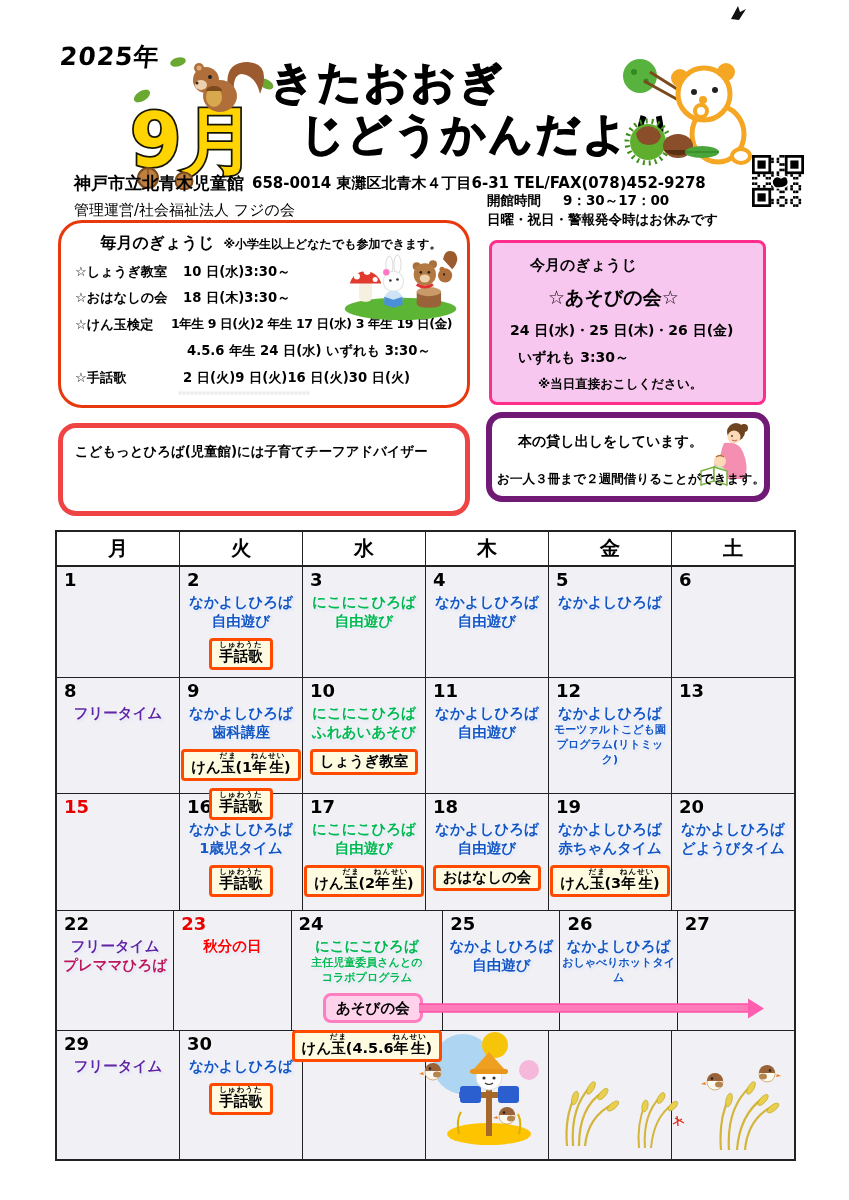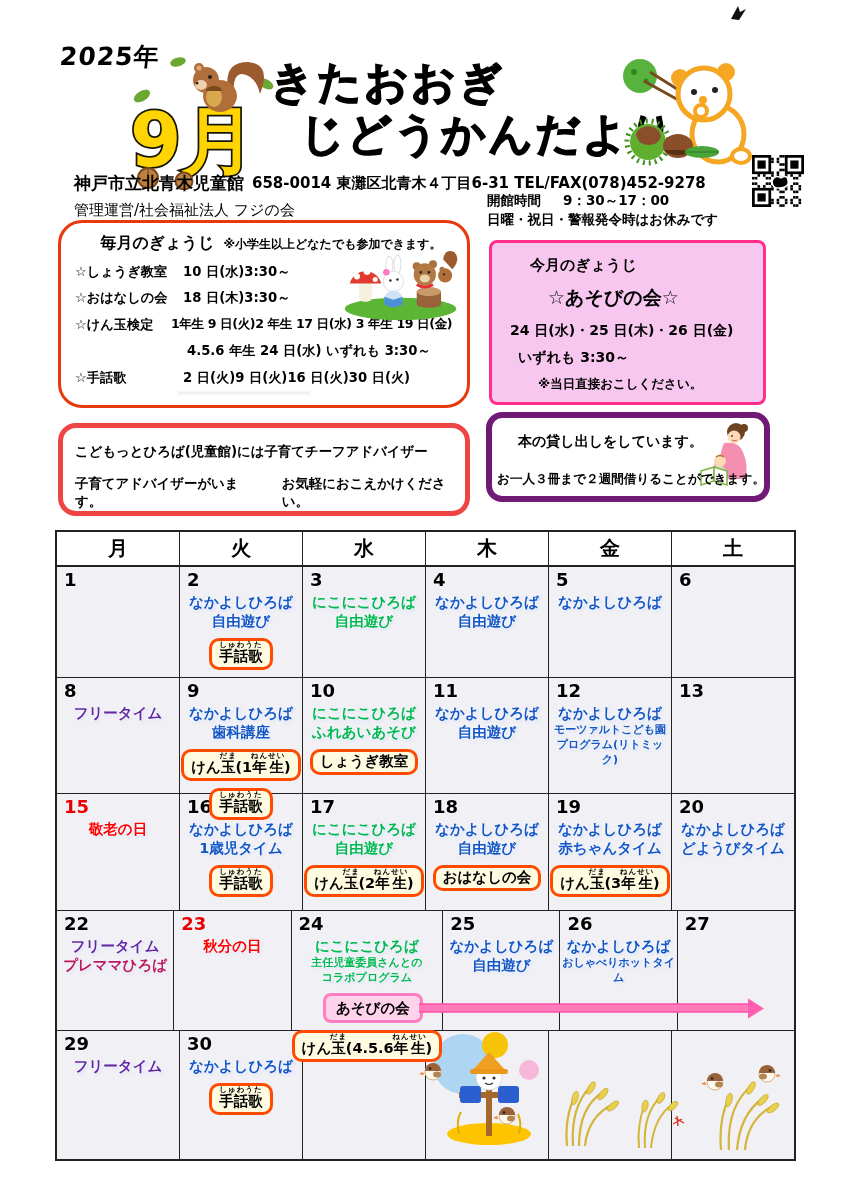--- a/index.html
+++ b/index.html
@@ -65,21 +65,21 @@
   .day-num.red{color:#e80000;}
   .cell-content{padding-top:26px;text-align:center;}
   .prog{font-size:14.5px;font-weight:900;line-height:1.32;
         text-shadow:0 0 3px #fff,0 0 4px #fff,1px 1px 3px rgba(130,160,255,.4);}
   .prog.small{font-size:11px;line-height:1.35;}
   .c-blue{color:#1356c4;} .c-green{color:#00b94e;} .c-purple{color:#6326a3;}
   .c-magenta{color:#be185d;} .c-red{color:#ff0000;}
   .badge-wrap{margin-top:7px;position:relative;display:inline-block;z-index:4;}
   .badge-wrap.overlap{z-index:6;}
   .badge-wrap.s1{transform:translateX(6px);z-index:7;}
-  .badge{display:inline-block;background:#fffbe0;border:3px solid #ff4a00;border-radius:10px;
+  .badge{display:inline-block;background:#fffbe0;border:3px solid #ff4a00;border-radius:4px;
          padding:1px 7px 2px;font-size:14.5px;font-weight:900;line-height:1.15;white-space:nowrap;}
   .badge ruby rt{font-size:7.5px;font-weight:700;letter-spacing:1px;}
   .badge.pink{background:#ffd2ec;border:3px solid #ff7ec2;border-radius:8px;padding:4px 10px;}
   .arrow{position:absolute;left:calc(100% - 4px);top:50%;transform:translateY(-50%);
          width:330px;height:7px;background:#ff7ab8;border-top:1.5px solid #ff3d9e;border-bottom:1.5px solid #ff3d9e;z-index:3;}
   .arrow::after{content:'';position:absolute;right:-15px;top:50%;transform:translateY(-50%);
          border-left:16px solid #ff5fae;border-top:10px solid transparent;border-bottom:10px solid transparent;}
   .autumn{position:absolute;left:320px;top:496px;width:420px;height:128px;z-index:2;pointer-events:none;}
 </style>
 </head>
@@ -313,24 +313,20 @@
   <div class="abs pink-box">
     <div class="p-title">今月のぎょうじ</div>
     <div class="p-event">☆あそびの会☆</div>
     <div class="p-dates">24 日(水)・25 日(木)・26 日(金)</div>
     <div class="p-time">いずれも 3:30～</div>
     <div class="p-note">※当日直接おこしください。</div>
   </div>
 
   <div class="abs yellow-box">
     <div>こどもっとひろば(児童館)には子育てチーフアドバイザー</div>
-    <div class="a-line2">
-      <span>子育てアドバイザーがいます。</span>
-      <span>お気軽におこえかけください。</span>
-    </div>
   </div>
 
   <div class="abs book-box">
     <div class="b-line1">本の貸し出しをしています。</div>
     <svg class="mom-svg" viewBox="0 0 62 70">
       <circle cx="40" cy="11" r="9" fill="#6d4320"></circle>
         <circle cx="48" cy="7" r="4" fill="#6d4320"></circle>
       <circle cx="38" cy="16" r="6.5" fill="#fdd9b5"></circle>
       <circle cx="36" cy="15" r="0.9" fill="#333"></circle>
       <path d="M36,19 q3,2 5,0" stroke="#c06060" stroke-width="1" fill="none"></path>
@@ -420,23 +416,20 @@
             </div>
           </div>
           <div class="cal-cell">
             <div class="day-num">13</div>
             <div class="cell-content"></div>
           </div>
         </div>
         <div class="cal-row">
           <div class="cal-cell">
             <div class="day-num red">15</div>
-            <div class="cell-content">
-              <div class="prog c-red">敬老の日</div>
-            </div>
           </div>
           <div class="cal-cell">
             <div class="day-num">16</div>
             <div class="cell-content"><div class="prog c-blue">なかよしひろば</div><div class="prog c-blue">1歳児タイム</div><div class="badge-wrap"><span class="badge"><ruby>手話歌<rt>しゅわうた</rt></ruby></span></div><br></div>
           </div>
           <div class="cal-cell">
             <div class="day-num">17</div>
             <div class="cell-content"><div class="prog c-green">にこにこひろば</div><div class="prog c-green">自由遊び</div><div class="badge-wrap"><span class="badge">けん<ruby>玉<rt>だま</rt></ruby>(2<ruby>年生<rt>ねんせい</rt></ruby>)</span></div><br></div>
           </div>
           <div class="cal-cell">

